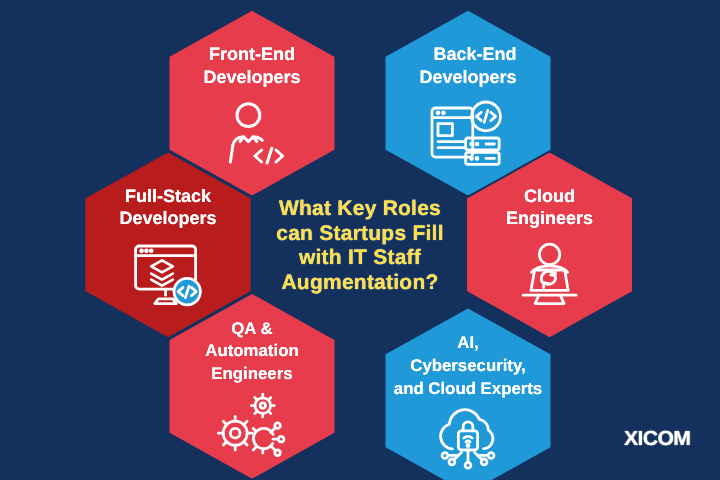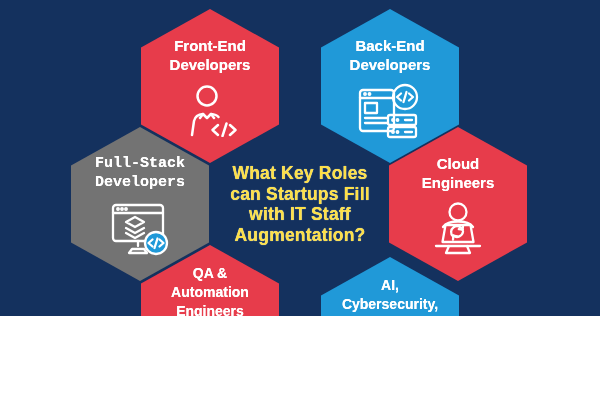--- a/index.html
+++ b/index.html
@@ -1,18 +1,18 @@
 <!DOCTYPE html>
 <html><head>
 <meta charset="utf-8">
 <style>
   html,body{margin:0;padding:0;}
   body{font-family:"Liberation Sans","DejaVu Sans",sans-serif;}
   #canvas{
-    position:relative;width:600px;height:316px;overflow:hidden;
+    position:relative;width:600px;height:400px;overflow:hidden;
   }
   .hex{
     position:absolute;width:138px;height:154px;
     clip-path:polygon(50% 0%,100% 25%,100% 75%,50% 100%,0% 75%,0% 25%);
     display:flex;flex-direction:column;align-items:center;text-align:center;
     color:#fff;
   }
   .hex .label{
     font-weight:700;white-space:pre-line;
     text-shadow:0 0 .5px #fff;
@@ -53,21 +53,21 @@
       <circle cx="24" cy="13" r="9.5"></circle>
       <path d="M9 52 L11 38 Q12.5 31.5 20 31 L24 35 L28 31 Q33.5 31.5 35.5 34"></path>
       <path d="M20 31 L17 35"></path>
       <path d="M28 31 L31 35"></path>
       <path d="M35 42 l-5.5 5 l5.5 5"></path>
       <path d="M39.5 53 l4 -12.5"></path>
       <path d="M47 42 l5.5 5 l-5.5 5"></path>
     </svg>
   </div>
 
-  <div class="hex lines2" id="hex-back-end" style="background-color: rgb(32, 153, 216);">
+  <div class="hex lines2" id="hex-back-end" style="background-color: rgb(32, 153, 216); text-align: right;">
     <div class="label">Back-End
 Developers</div>
     <svg class="ic icon" width="64" height="56" viewBox="0 0 64 56" fill="none" stroke="#fff" stroke-width="2.3" stroke-linecap="round" stroke-linejoin="round">
       <rect x="2" y="7" width="34" height="41" rx="3"></rect>
       <path d="M2 15 H36"></path>
       <circle cx="7" cy="11" r="0.8" fill="#fff"></circle>
       <circle cx="11.5" cy="11" r="0.8" fill="#fff"></circle>
       <rect x="7" y="20" width="12" height="10"></rect>
       <path d="M7 35 H30"></path>
         <path d="M7 40 H30"></path>
@@ -79,21 +79,21 @@
       <rect x="30" y="44" width="28" height="10" rx="2"></rect>
       <circle cx="35" cy="37" r="0.8" fill="#fff"></circle>
         <circle cx="39.5" cy="37" r="0.8" fill="#fff"></circle>
       <circle cx="35" cy="49" r="0.8" fill="#fff"></circle>
         <circle cx="39.5" cy="49" r="0.8" fill="#fff"></circle>
       <path d="M47 37 H54"></path>
         <path d="M47 49 H54"></path>
     </svg>
   </div>
 
-  <div class="hex lines2" id="hex-full-stack" style="background-color: #737373; font-family: Liberation Mono, monospace;">
+  <div class="hex lines2" id="hex-full-stack" style="background-color: #b91c1c;">
     <div class="label">Full-Stack
 Developers</div>
     <svg class="ic icon" width="62" height="56" viewBox="0 0 62 56" fill="none" stroke="#fff" stroke-width="2.3" stroke-linecap="round" stroke-linejoin="round">
       <rect x="4" y="4" width="50" height="36" rx="3"></rect>
       <path d="M4 12 H54"></path>
       <circle cx="9" cy="8" r="0.8" fill="#fff"></circle>
         <circle cx="13" cy="8" r="0.8" fill="#fff"></circle>
         <circle cx="17" cy="8" r="0.8" fill="#fff"></circle>
       <path d="M26 16 l9 5 l-9 5 l-9 -5 z"></path>
       <path d="M17 27 l9 5 l9 -5"></path>

